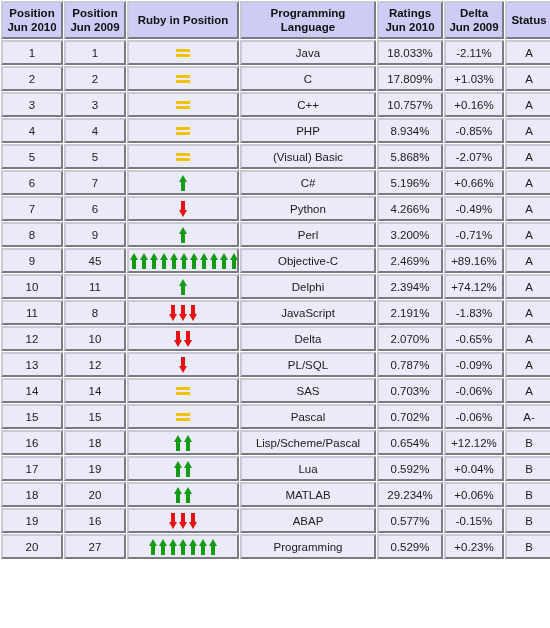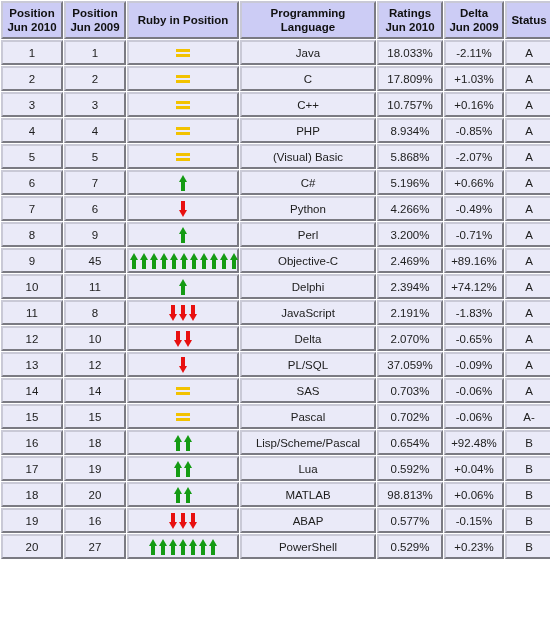--- a/index.html
+++ b/index.html
@@ -270,21 +270,21 @@
         <td class="lang">Delta</td>
         <td>2.070%</td>
         <td>-0.65%</td>
         <td>A</td>
       </tr>
       <tr>
         <td>13</td>
         <td>12</td>
         <td class="delta-cell"><span class="ico ico-arrow ico-down"><span class="head"></span><span class="stem"></span></span></td>
         <td class="lang">PL/SQL</td>
-        <td>37.059%</td>
+        <td>0.787%</td>
         <td>-0.09%</td>
         <td>A</td>
       </tr>
       <tr>
         <td>14</td>
         <td>14</td>
         <td class="delta-cell"><span class="ico ico-eq"></span></td>
         <td class="lang">SAS</td>
         <td>0.703%</td>
         <td>-0.06%</td>
@@ -298,53 +298,53 @@
         <td>0.702%</td>
         <td>-0.06%</td>
         <td>A-</td>
       </tr>
       <tr>
         <td>16</td>
         <td>18</td>
         <td class="delta-cell"><span class="ico ico-arrow ico-up"><span class="head"></span><span class="stem"></span></span><span class="ico ico-arrow ico-up"><span class="head"></span><span class="stem"></span></span></td>
         <td class="lang">Lisp/Scheme/Pascal</td>
         <td>0.654%</td>
-        <td>+92.48%</td>
+        <td>+12.12%</td>
         <td>B</td>
       </tr>
       <tr>
         <td>17</td>
         <td>19</td>
         <td class="delta-cell"><span class="ico ico-arrow ico-up"><span class="head"></span><span class="stem"></span></span><span class="ico ico-arrow ico-up"><span class="head"></span><span class="stem"></span></span></td>
         <td class="lang">Lua</td>
         <td>0.592%</td>
         <td>+0.04%</td>
         <td>B</td>
       </tr>
       <tr>
         <td>18</td>
         <td>20</td>
         <td class="delta-cell"><span class="ico ico-arrow ico-up"><span class="head"></span><span class="stem"></span></span><span class="ico ico-arrow ico-up"><span class="head"></span><span class="stem"></span></span></td>
         <td class="lang">MATLAB</td>
-        <td>98.813%</td>
+        <td>29.234%</td>
         <td>+0.06%</td>
         <td>B</td>
       </tr>
       <tr>
         <td>19</td>
         <td>16</td>
         <td class="delta-cell"><span class="ico ico-arrow ico-down"><span class="head"></span><span class="stem"></span></span><span class="ico ico-arrow ico-down"><span class="head"></span><span class="stem"></span></span><span class="ico ico-arrow ico-down"><span class="head"></span><span class="stem"></span></span></td>
         <td class="lang">ABAP</td>
         <td>0.577%</td>
         <td>-0.15%</td>
         <td>B</td>
       </tr>
       <tr>
         <td>20</td>
         <td>27</td>
         <td class="delta-cell"><span class="ico ico-arrow ico-up"><span class="head"></span><span class="stem"></span></span><span class="ico ico-arrow ico-up"><span class="head"></span><span class="stem"></span></span><span class="ico ico-arrow ico-up"><span class="head"></span><span class="stem"></span></span><span class="ico ico-arrow ico-up"><span class="head"></span><span class="stem"></span></span><span class="ico ico-arrow ico-up"><span class="head"></span><span class="stem"></span></span><span class="ico ico-arrow ico-up"><span class="head"></span><span class="stem"></span></span><span class="ico ico-arrow ico-up"><span class="head"></span><span class="stem"></span></span></td>
-        <td class="lang">PowerShell</td>
+        <td class="lang">Programming</td>
         <td>0.529%</td>
         <td>+0.23%</td>
         <td>B</td>
       </tr>
     </tbody>
 </table>
 
 </body></html>

